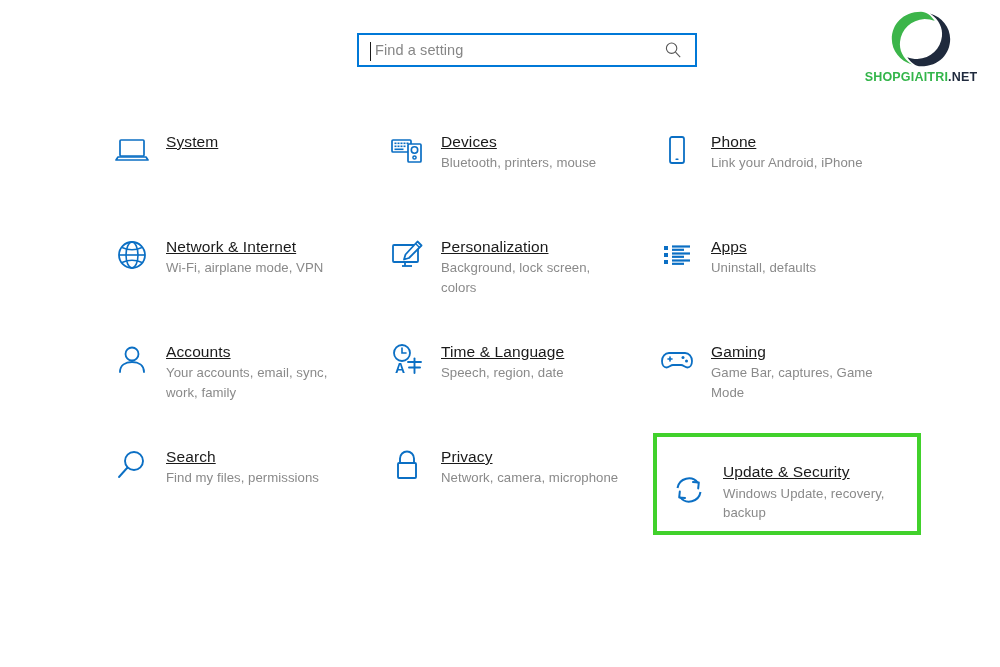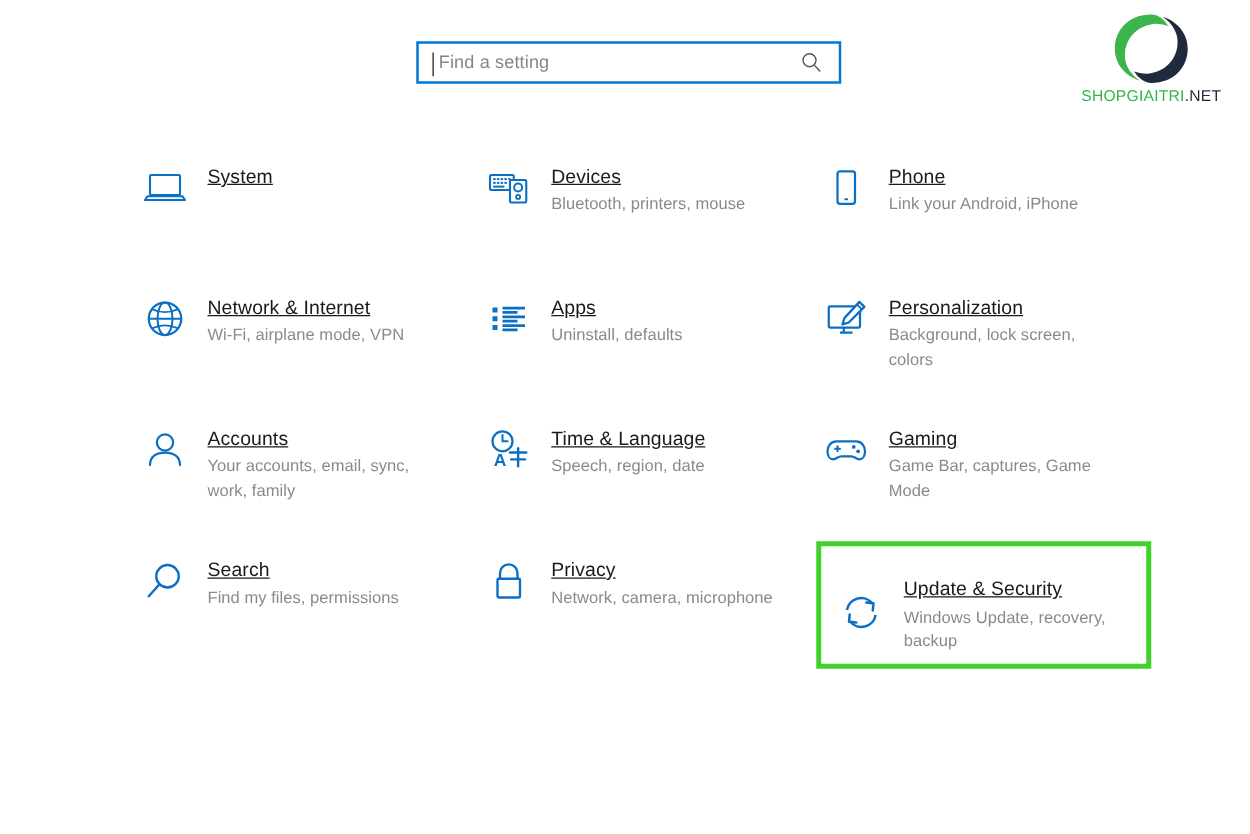--- a/index.html
+++ b/index.html
@@ -27,20 +27,21 @@
   .search-box {
     width: 100%;
     height: 100%;
     box-sizing: border-box;
     border: 2px solid #0078d7;
     background: #ffffff;
     display: flex;
     align-items: center;
     padding: 0 8px 0 0;
     position: relative;
+    margin-left: 24px;
   }
   .caret {
     position: absolute;
     left: 11px;
     top: 7px;
     width: 1px;
     height: 19px;
     background: #1a1a1a;
   }
   .search-text {
@@ -68,21 +69,21 @@
   }
   .logo-mark {
     width: 74px;
     height: 62px;
     margin: 0 auto;
     display: block;
   }
   .logo-text {
     margin-top: 1px;
     font-size: 12.5px;
-    font-weight: normal;
+    font-weight: bold;
     letter-spacing: .2px;
     line-height: 1;
   }
   .logo-text .g { color: #33b54a; }
   .logo-text .d { color: #1f2a3d; }
 
   
   .grid {
     position: absolute;
     left: 110px;
@@ -231,54 +232,54 @@
     </span>
     <span class="txt">
       <div class="ttl">Network &amp; Internet</div>
       <div class="sub">Wi-Fi, airplane mode, VPN</div>
     </span>
   </div>
 
   <div class="tile">
     <span class="ico">
       <svg viewBox="0 0 40 40" width="40" height="40">
+        <rect x="6" y="10" width="25" height="17" rx="1" fill="none" stroke="#0b6fc4" stroke-width="1.8"></rect>
+        <path d="M15 31 H25" stroke="#0b6fc4" stroke-width="1.8"></path>
+        <path d="M18 27 V31" stroke="#0b6fc4" stroke-width="1.8"></path>
+        <path d="M30.5 6.5 L34.5 10.5 L22 23 L17 24.5 L18.5 19.5 Z" fill="#fff" stroke="#0b6fc4" stroke-width="1.8" stroke-linejoin="round"></path>
+        <path d="M28.5 8.5 L32.5 12.5" stroke="#0b6fc4" stroke-width="1.5"></path>
+      </svg>
+    </span>
+    <span class="txt">
+      <div class="ttl">Personalization</div>
+      <div class="sub">Background, lock screen, colors</div>
+    </span>
+  </div>
+
+  <div class="tile">
+    <span class="ico">
+      <svg viewBox="0 0 40 40" width="40" height="40">
         <g fill="#0b6fc4">
           <rect x="7" y="11" width="4" height="4"></rect>
           <rect x="7" y="18" width="4" height="4"></rect>
           <rect x="7" y="25" width="4" height="4"></rect>
         </g>
         <g stroke="#0b6fc4" stroke-width="2.2" stroke-linecap="butt">
           <line x1="15" y1="11.5" x2="33" y2="11.5"></line>
           <line x1="15" y1="14.8" x2="27" y2="14.8"></line>
           <line x1="15" y1="18.5" x2="33" y2="18.5"></line>
           <line x1="15" y1="21.8" x2="27" y2="21.8"></line>
           <line x1="15" y1="25.5" x2="33" y2="25.5"></line>
           <line x1="15" y1="28.8" x2="27" y2="28.8"></line>
         </g>
       </svg>
     </span>
     <span class="txt">
       <div class="ttl">Apps</div>
       <div class="sub">Uninstall, defaults</div>
-    </span>
-  </div>
-
-  <div class="tile">
-    <span class="ico">
-      <svg viewBox="0 0 40 40" width="40" height="40">
-        <rect x="6" y="10" width="25" height="17" rx="1" fill="none" stroke="#0b6fc4" stroke-width="1.8"></rect>
-        <path d="M15 31 H25" stroke="#0b6fc4" stroke-width="1.8"></path>
-        <path d="M18 27 V31" stroke="#0b6fc4" stroke-width="1.8"></path>
-        <path d="M30.5 6.5 L34.5 10.5 L22 23 L17 24.5 L18.5 19.5 Z" fill="#fff" stroke="#0b6fc4" stroke-width="1.8" stroke-linejoin="round"></path>
-        <path d="M28.5 8.5 L32.5 12.5" stroke="#0b6fc4" stroke-width="1.5"></path>
-      </svg>
-    </span>
-    <span class="txt">
-      <div class="ttl">Personalization</div>
-      <div class="sub">Background, lock screen, colors</div>
     </span>
   </div>
 
   <div class="tile">
     <span class="ico">
       <svg viewBox="0 0 40 40" width="40" height="40">
         <circle cx="20" cy="14" r="6.5" fill="none" stroke="#0b6fc4" stroke-width="1.8"></circle>
         <path d="M8 32 C8 25 13.5 22 20 22 C26.5 22 32 25 32 32" fill="none" stroke="#0b6fc4" stroke-width="1.8" stroke-linecap="round"></path>
       </svg>
     </span>

